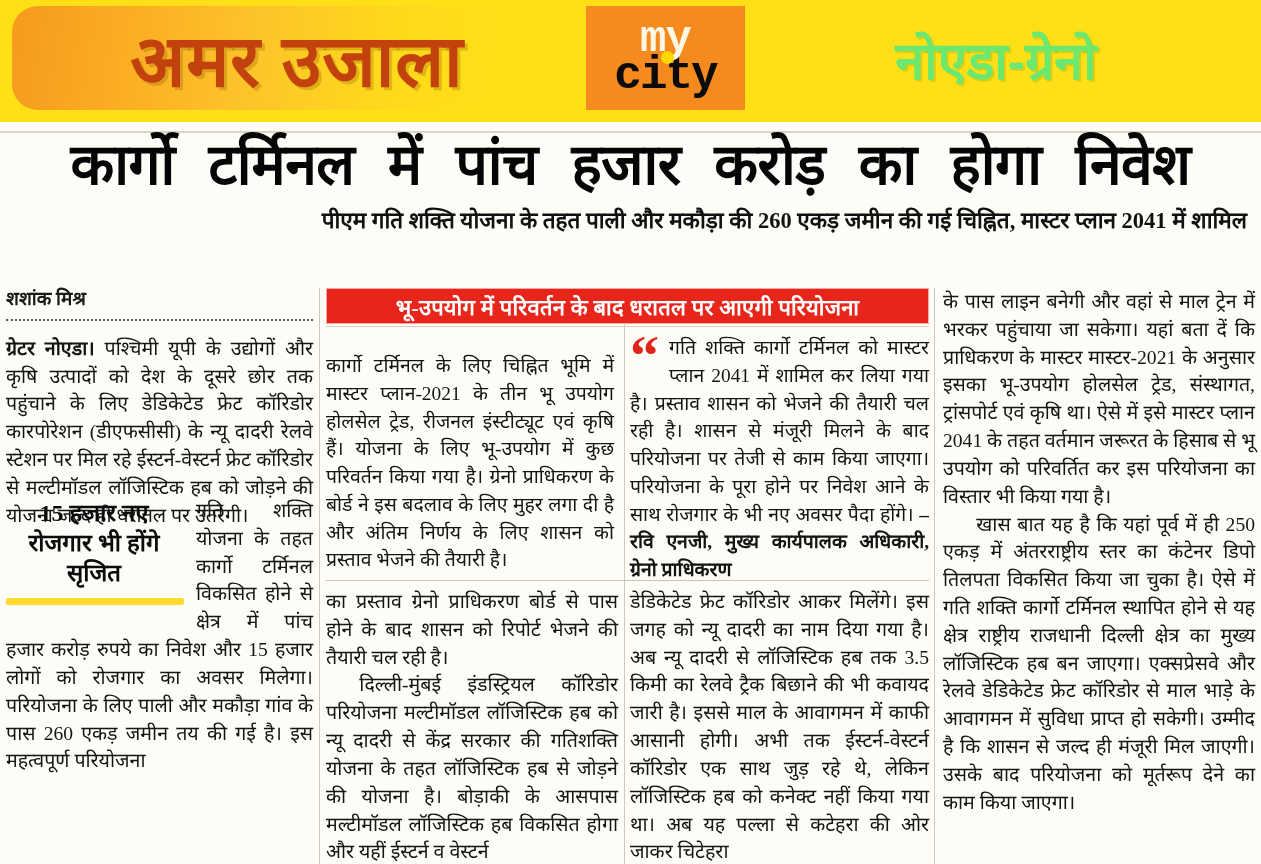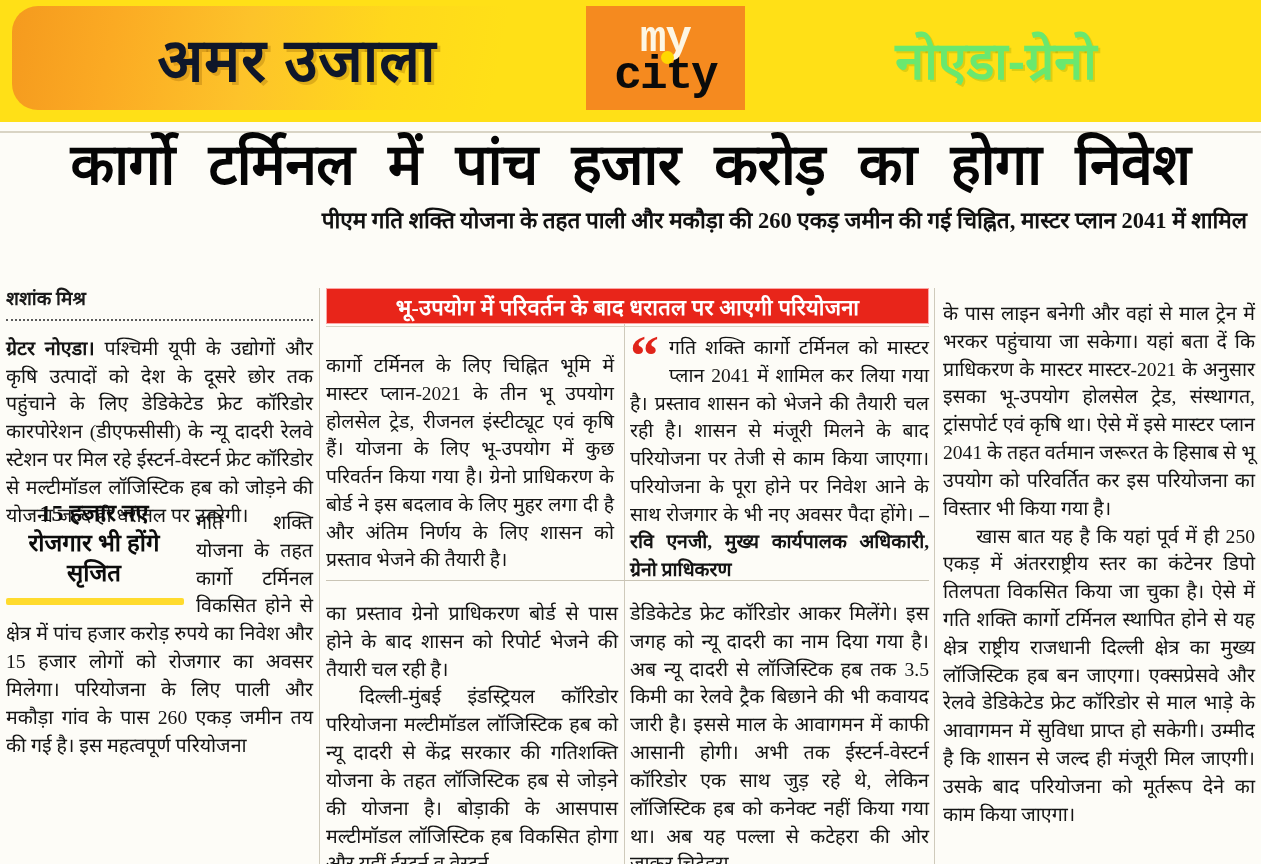--- a/index.html
+++ b/index.html
@@ -51,23 +51,23 @@
     position: absolute;
     left: 62px;
     top: 14px;
     width: 470px;
     height: 88px;
     display: flex;
     align-items: center;
     justify-content: center;
     font-family: "Liberation Sans", "DejaVu Sans", sans-serif;
     font-weight: bold;
-    font-size: 60px;
+    font-size: 72px;
     letter-spacing: 1px;
-    color: #0f172a;
+    color: #c2410c;
     text-shadow: 3px 3px 0px rgba(140,90,0,0.28);
     white-space: nowrap;
   }
   .mh-mid {
     position: relative;
     flex: 0 0 159px;
     width: 159px;
     height: 122px;
   }
   .mh-mid-plate {
@@ -209,21 +209,20 @@
   }
 
   .body-text {
     font-family: "Liberation Serif", "DejaVu Serif", serif;
     font-size: 19.6px;
     line-height: 1.42;
     color: #141414;
     text-align: justify;
     text-justify: inter-word;
     hyphens: none;
-    margin-top: 12px;
   }
   .body-text p { margin: 0 0 0 0; }
   .body-text p + p { text-indent: 1.7em; }
   .lead-place { font-weight: bold; }
 
   
   .pullquote {
     float: left;
     width: 176px;
     margin: 2px 14px 6px 0;

